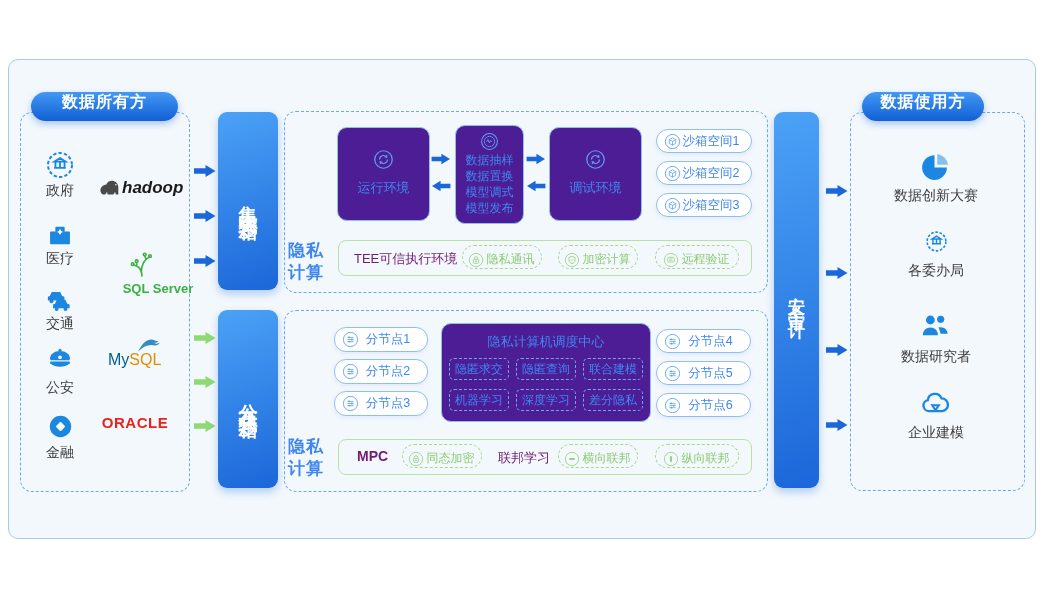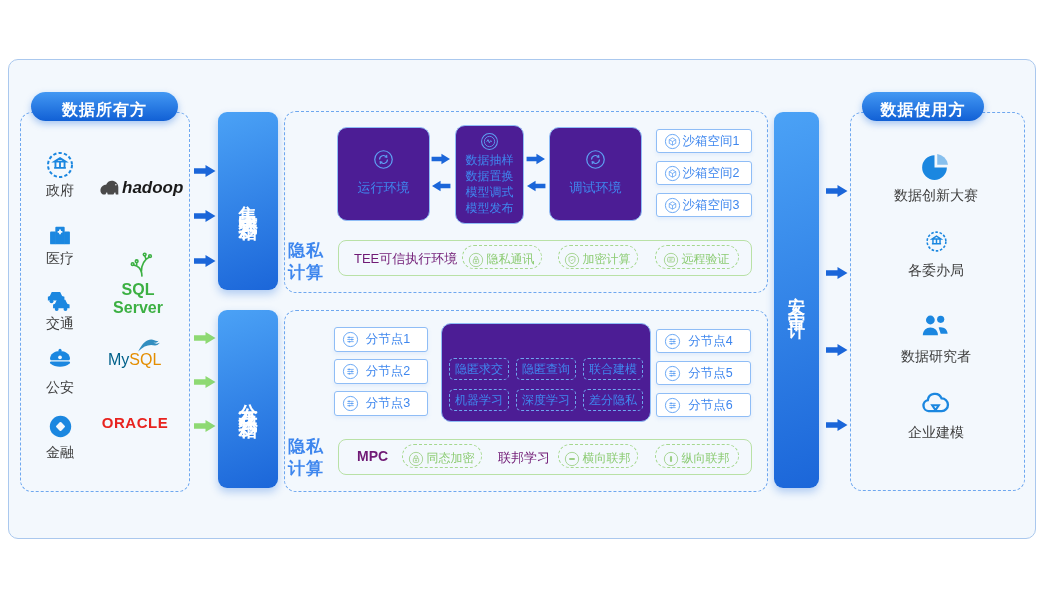--- a/index.html
+++ b/index.html
@@ -3,28 +3,28 @@
 <meta charset="utf-8">
 <style>
   html,body{margin:0;padding:0}
   body{width:1042px;height:604px;background:#ffffff;position:relative;overflow:hidden;
        font-family:"Liberation Sans","DejaVu Sans",sans-serif;}
   .abs{position:absolute}
   .card{left:8px;top:59px;width:1026px;height:478px;background:#f3f8fd;
         border:1px solid #aac8ee;border-radius:10px}
   .dashedpanel{border:1px dashed #6ea7ef;border-radius:12px}
   .pill{background:linear-gradient(180deg,#4398f3,#1160d5);border-radius:15px;color:#fff;
-        font-size:16px;font-weight:700;display:flex;align-items:flex-end;justify-content:center;
+        font-size:16px;font-weight:700;display:flex;align-items:flex-start;justify-content:center;
         box-shadow:0 3px 7px rgba(23,102,217,.35);letter-spacing:1px}
   .vbar{background:linear-gradient(160deg,#4ba2f6,#1b66d9);border-radius:9px;color:#fff;
         display:flex;align-items:center;justify-content:center;box-shadow:0 4px 9px rgba(23,102,217,.3)}
   .vtext{writing-mode:vertical-lr;text-orientation:upright;font-weight:700;letter-spacing:4px;font-size:19px}
   .whitebox{background:#4c1d95;border:1px solid #8fbdf6;border-radius:10px}
   .bluelabel{color:#3f87ee}
-  .nodepill{background:#fff;border:1px solid #8fbdf6;border-radius:3px;display:flex;align-items:center;
+  .nodepill{background:#fff;border:1px solid #8fbdf6;border-radius:12px;display:flex;align-items:center;
             padding:0 10px 0 7px;color:#3f87ee;font-size:12.5px;box-sizing:border-box;
             box-shadow:0 2px 4px rgba(100,150,230,.12)}
   .nodepill .t{flex:1;text-align:center}
   .icircle{color:#5ea0f3;display:inline-flex}
   .greenbar{border:1px solid #b9e1a6;border-radius:8px}
   .gchip{border:1px dashed #a6d88f;border-radius:12px;display:flex;align-items:flex-end;gap:3px;
          color:#8bcb72;font-size:12px;padding:0 6px 0 4px;box-sizing:border-box;justify-content:center}
   .bchip{border:1px dashed #6ea7ef;border-radius:5px;color:#3f87ee;font-size:12px;
          display:flex;align-items:center;justify-content:center;box-sizing:border-box}
   .gtext{color:#701a75}
@@ -105,21 +105,21 @@
 
 <div class="abs" style="left:126px;top:244px">
   <svg width="32" height="36" viewBox="0 0 24 26" stroke="#3cb043" fill="none" stroke-width="1.2">
       <path d="M12 24c-1-5 0-10 3-13M12 24c0-4-2-7-4-8M15 11l3-2M15 11l-1-3M8 16l-3-1M8 16v-3"></path>
       <circle cx="18" cy="8.6" r="1"></circle>
       <circle cx="14" cy="7.4" r="1"></circle>
       <circle cx="5" cy="14.6" r="1"></circle>
       <circle cx="8" cy="12.4" r="1"></circle>
     </svg>
 </div>
-<div class="abs" style="left:96px;top:281px;width:84px;text-align:center;font-size:16px;font-weight:700;color:#3cb043">SQL Server</div>
+<div class="abs" style="left:116px;top:281px;width:84px;text-align:center;font-size:13px;font-weight:700;color:#3cb043">SQL Server</div>
 
 <div class="abs" style="left:108px;top:338px">
   <span class="abs" style="left:28px;top:-2px">
       <svg width="26" height="18" viewBox="0 0 24 16">
         <path d="M2 14C6 6 10 3 14 3c3 0 4 2 7 1-2 2-3 2-5 2 2 1 4 1 6 0-3 4-6 2-8 2-4 0-8 2-12 6z" fill="#0f7bb5" opacity=".85"></path>
       </svg>
     </span>
   <span class="abs" style="left:0;top:13px;font-size:16px;font-weight:400"><span style="color:#00618a">My</span><span style="color:#e48e00">SQL</span></span>
 </div>
 
@@ -322,20 +322,21 @@
         <path d="M7.5 9h9M7.5 12h9M7.5 15h9" stroke="currentColor" stroke-width="1.1"></path>
         <circle cx="10" cy="9" r="1.3" fill="currentColor"></circle>
         <circle cx="14" cy="12" r="1.3" fill="currentColor"></circle>
         <circle cx="10.5" cy="15" r="1.3" fill="currentColor"></circle>
       </svg>
     </span>
   <span class="t">分节点3</span>
 </div>
 
 <div class="abs whitebox" style="left:441px;top:323px;width:208px;height:97px">
+  <div class="abs bluelabel" style="top:9px;width:100%;text-align:center;font-size:13px">隐私计算机调度中心</div>
   <div class="abs bchip" style="left:7px;top:34px;width:60px;height:22px">
       <span>隐匿求交</span>
     </div>
   <div class="abs bchip" style="left:74px;top:34px;width:60px;height:22px">
       <span>隐匿查询</span>
     </div>
   <div class="abs bchip" style="left:141px;top:34px;width:60px;height:22px">
       <span>联合建模</span>
     </div>
   <div class="abs bchip" style="left:7px;top:65px;width:60px;height:22px">

